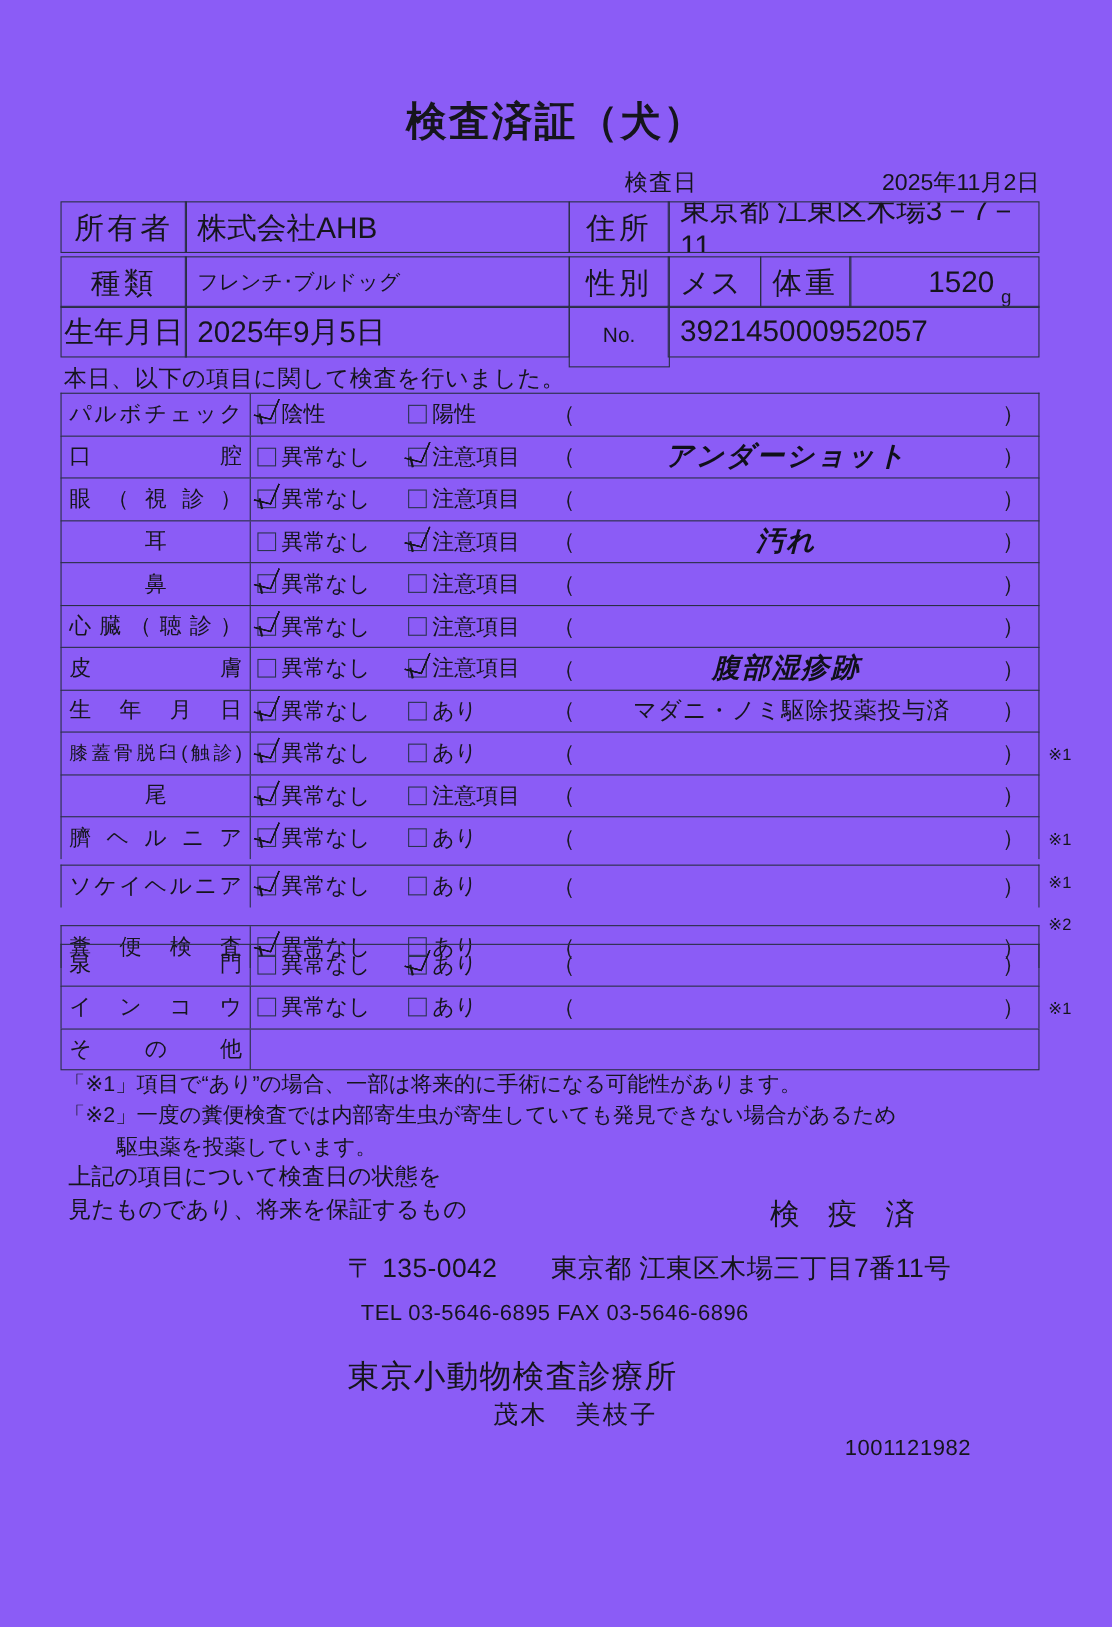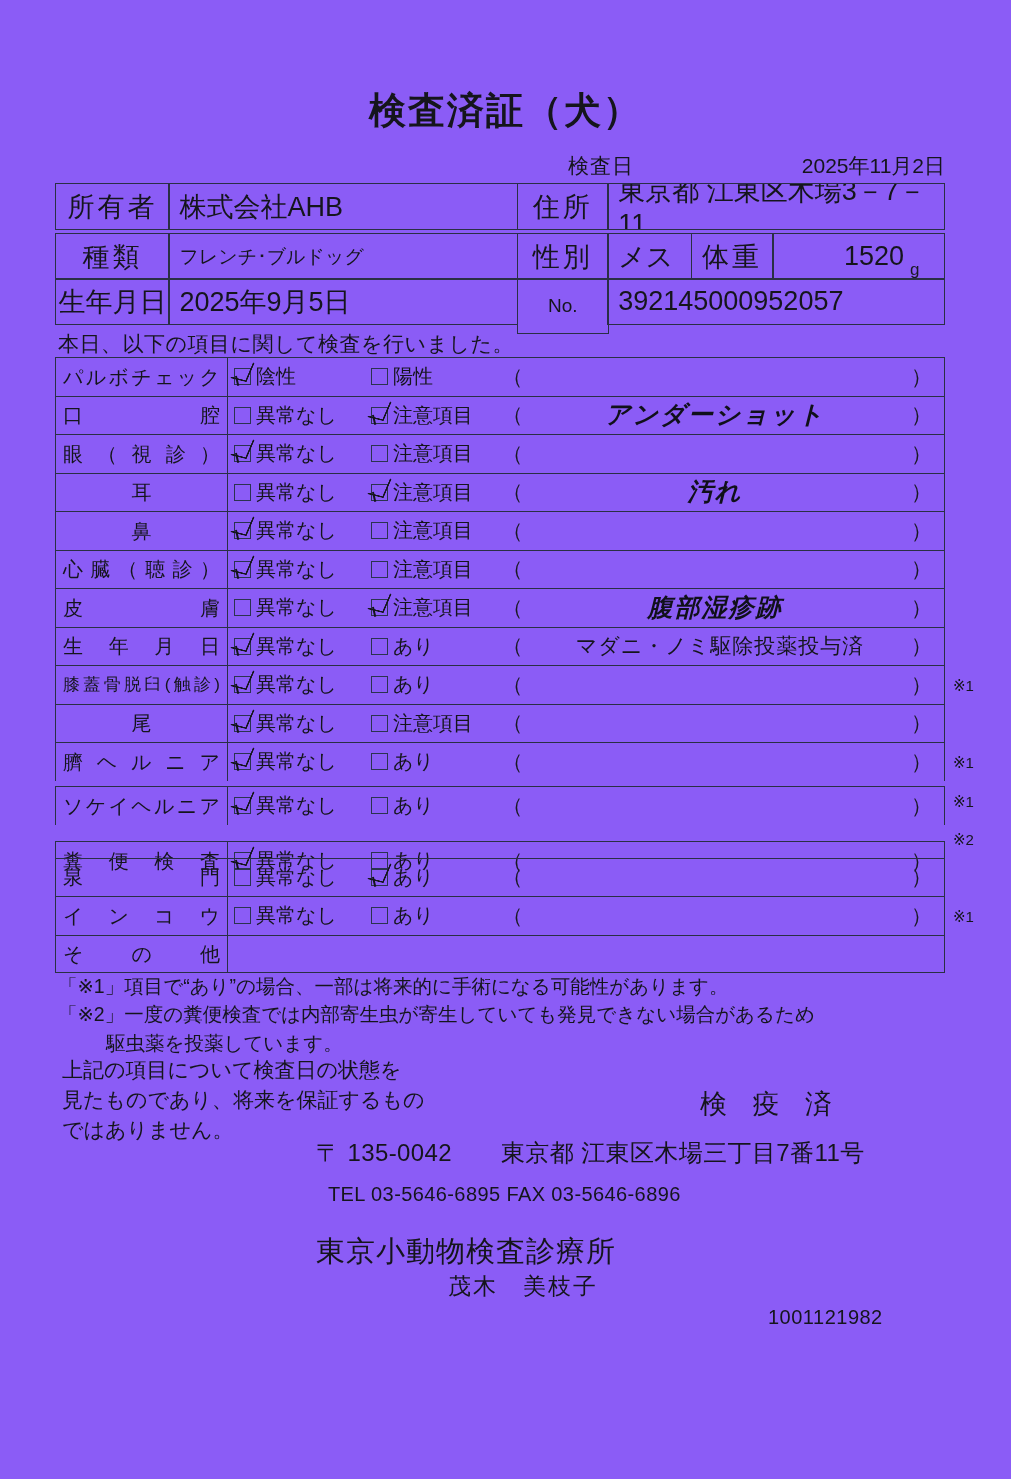--- a/index.html
+++ b/index.html
@@ -465,21 +465,20 @@
 
   <div class="footnotes">
     <div>「※1」項目で“あり”の場合、一部は将来的に手術になる可能性があります。</div>
     <div>「※2」一度の糞便検査では内部寄生虫が寄生していても発見できない場合があるため</div>
     <div class="fn-indent">駆虫薬を投薬しています。</div>
   </div>
 
   <div class="disclaimer">
     <div>上記の項目について検査日の状態を</div>
     <div>見たものであり、将来を保証するもの</div>
-    <div>ではありません。</div>
   </div>
 
   <div class="quarantine">検 疫 済</div>
   <div class="addr">〒 135-0042　　東京都 江東区木場三丁目7番11号</div>
   <div class="tel">TEL 03-5646-6895  FAX 03-5646-6896</div>
   <div class="clinic">東京小動物検査診療所</div>
   <div class="vet">茂木　美枝子</div>
   <div class="docnum">1001121982</div>
 
 </div>

